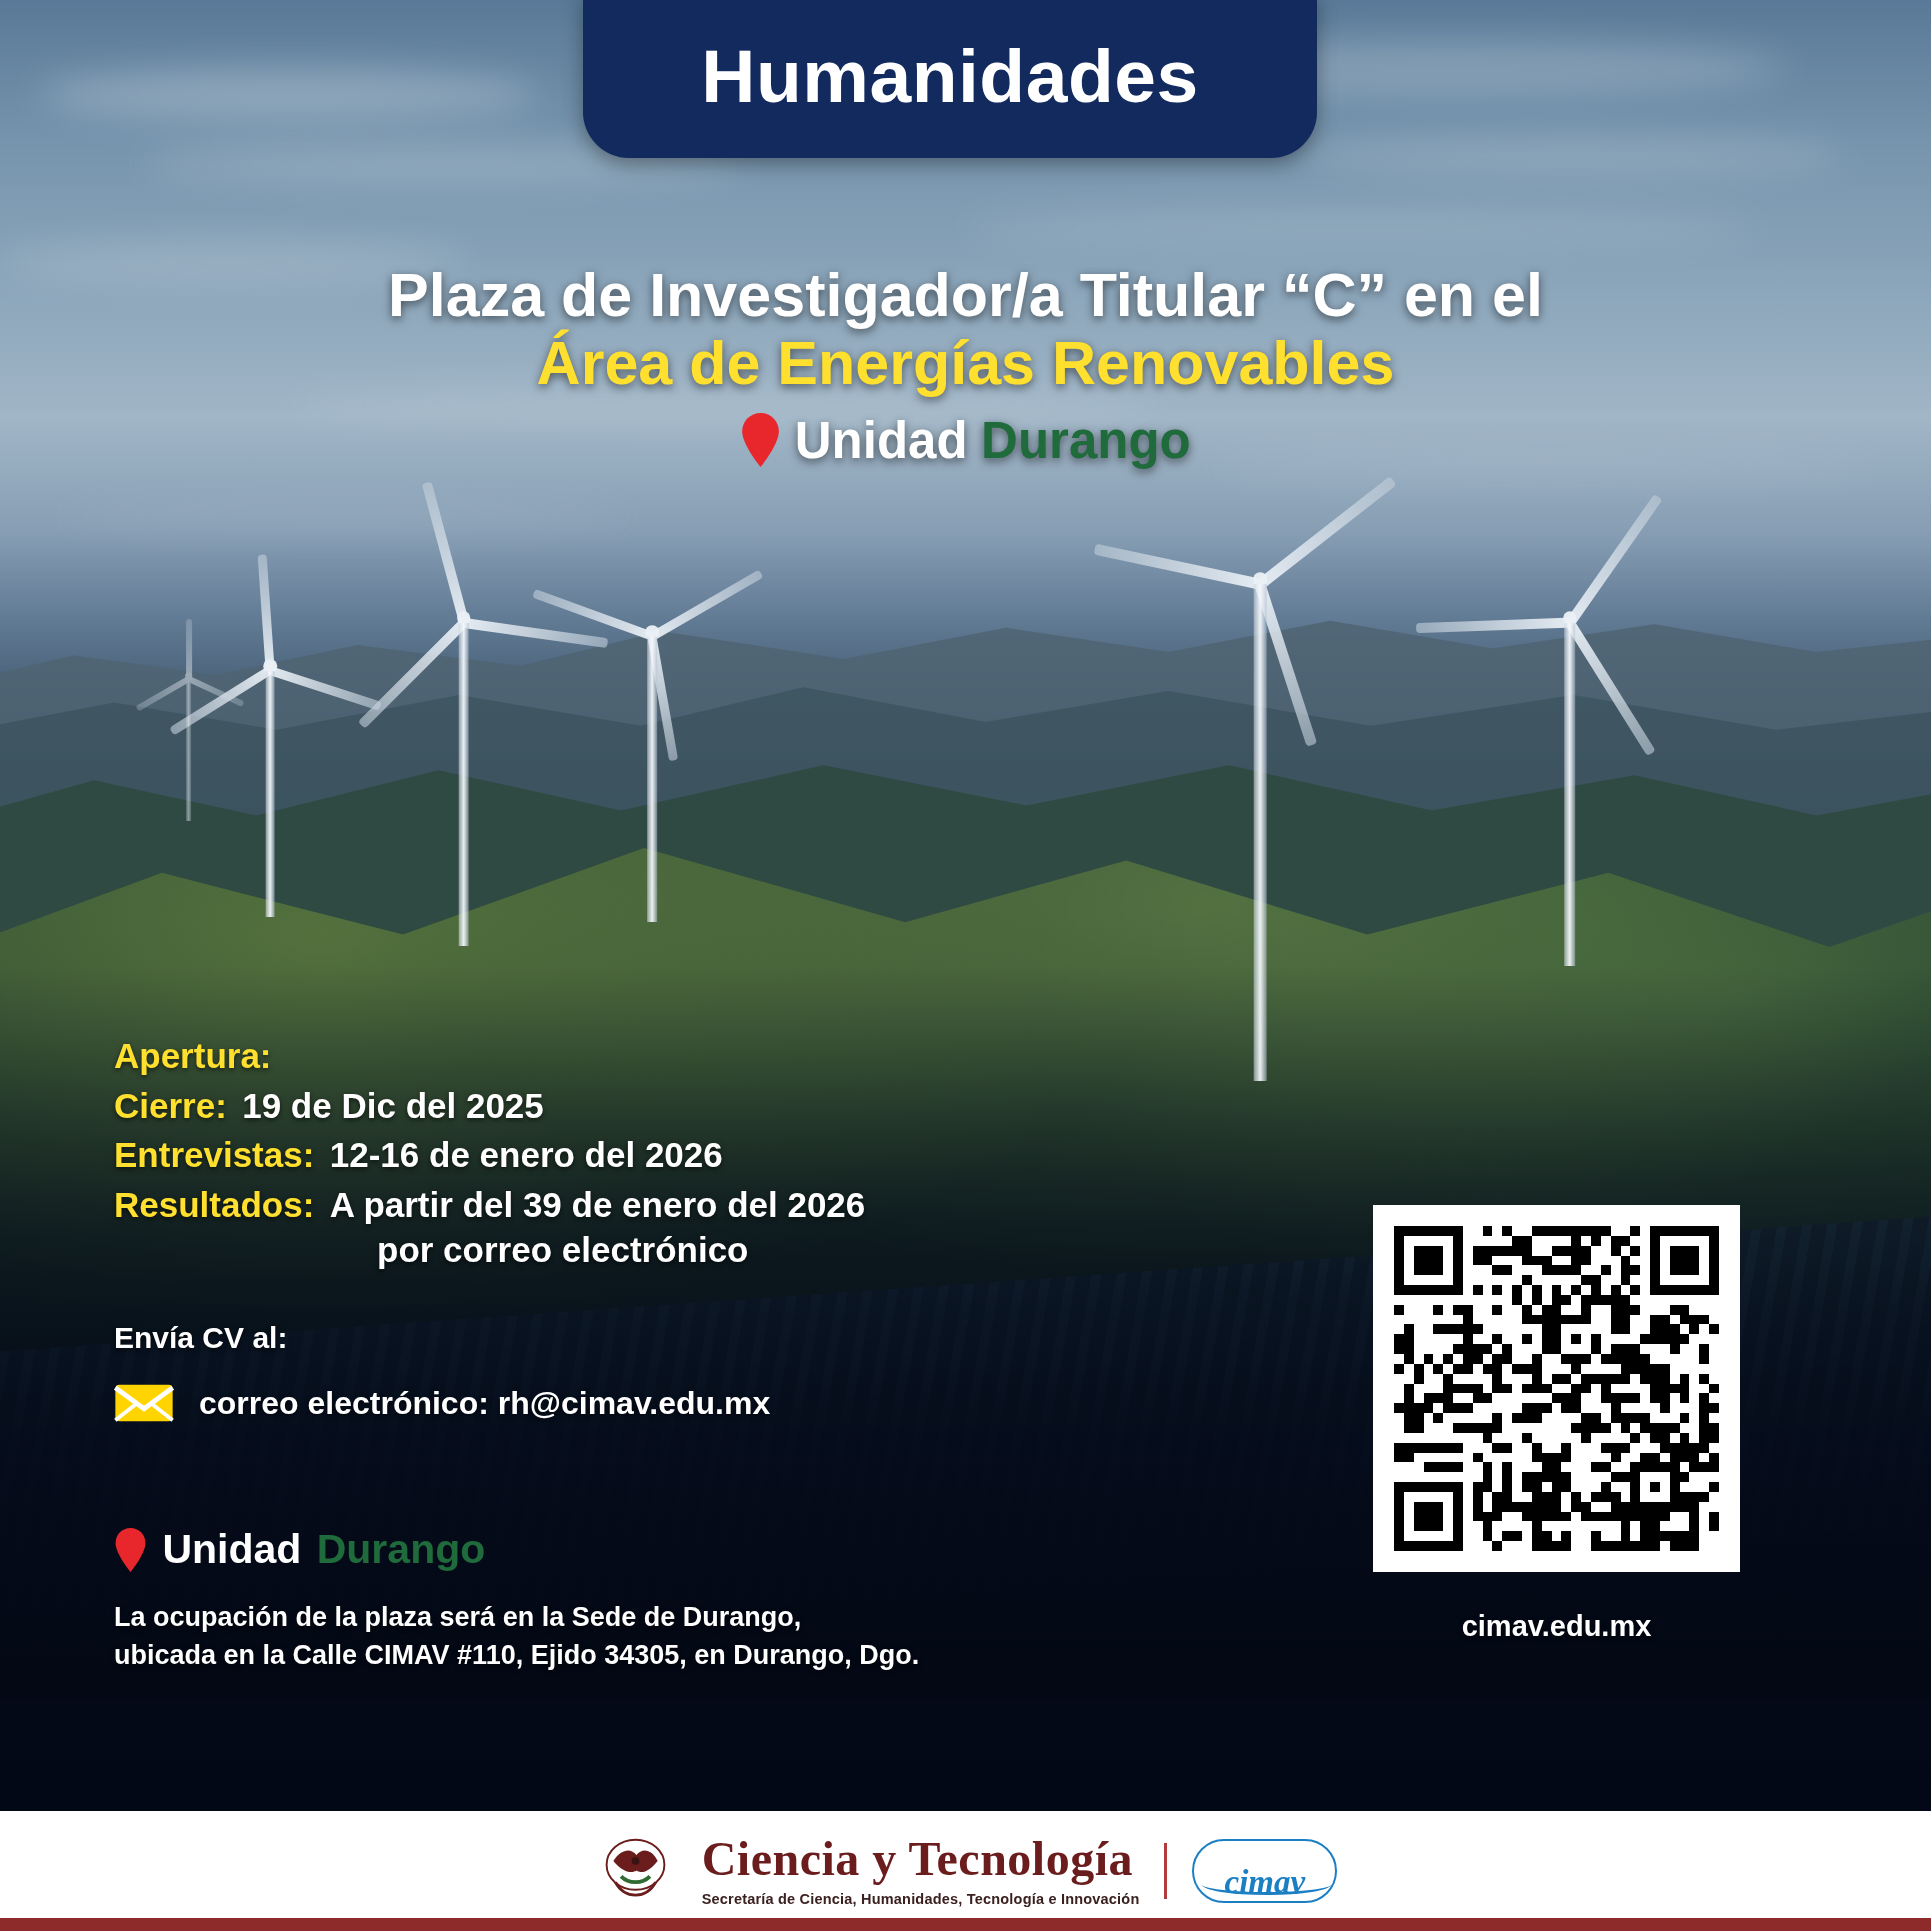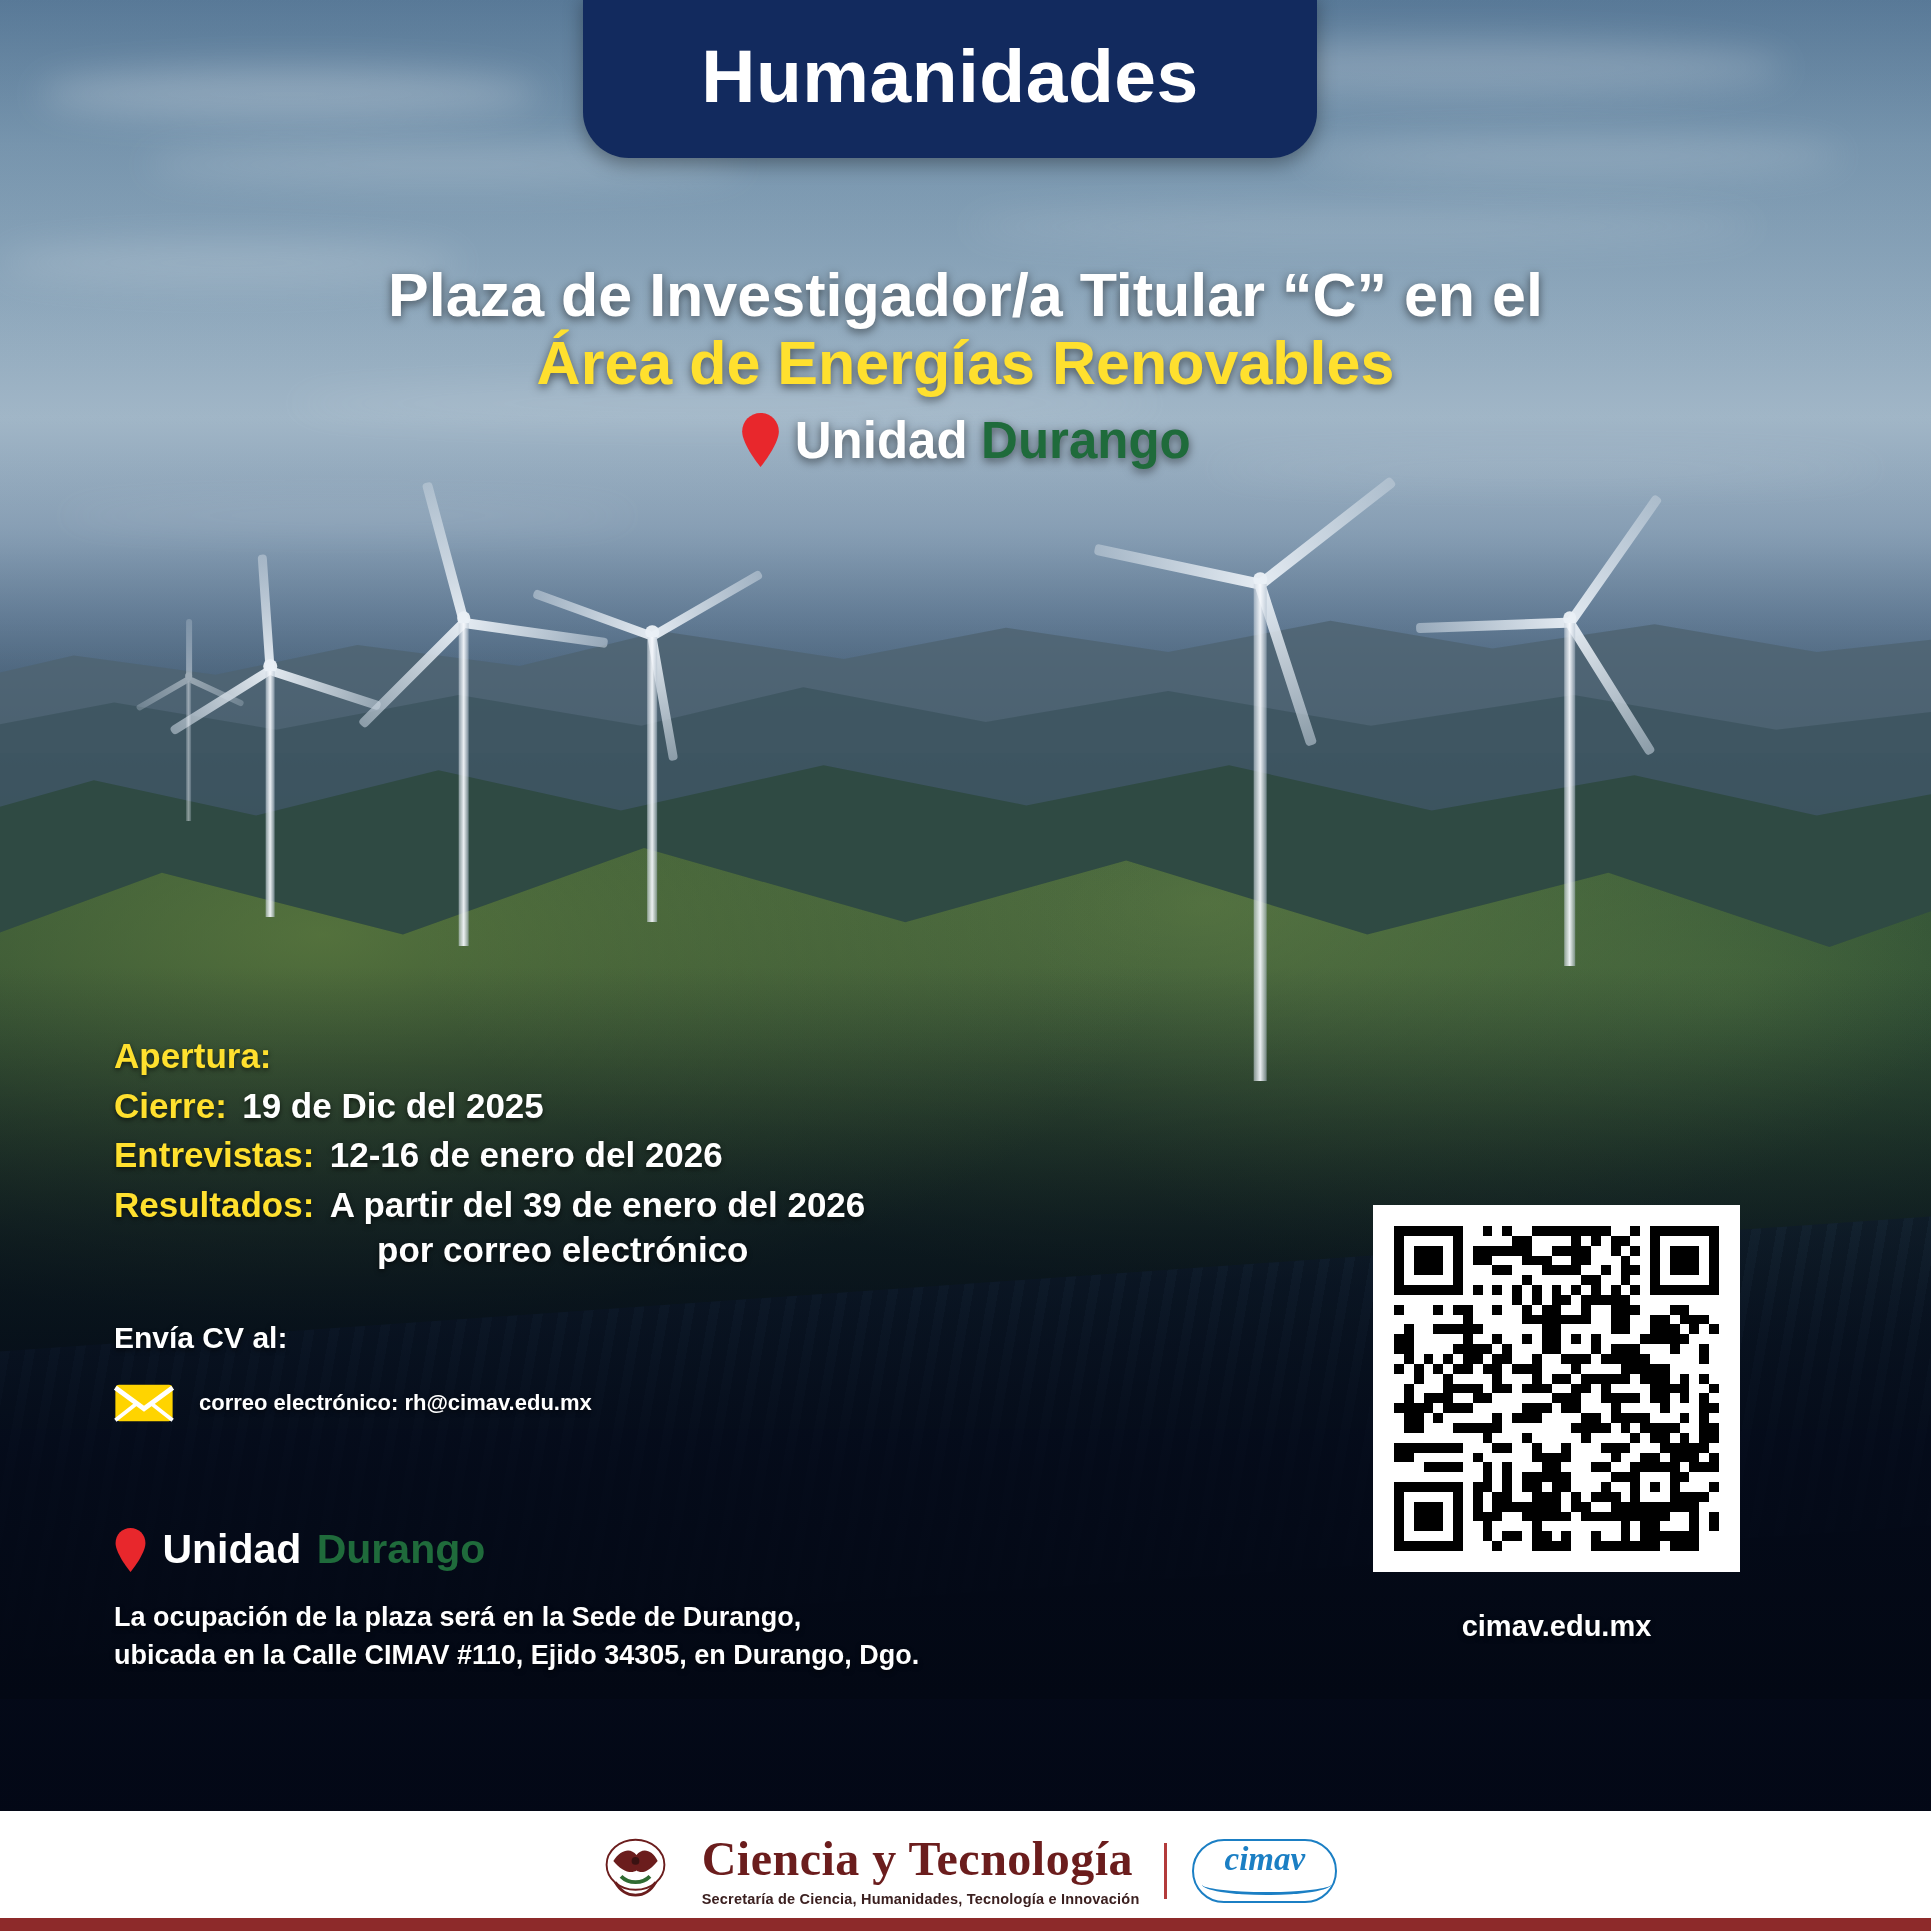--- a/index.html
+++ b/index.html
@@ -199,21 +199,21 @@
     text-shadow: 0 1.9px 5.8px rgba(0,0,0,0.6);
   }
   .cv-mail {
     margin-top: 27px;
     display: flex; align-items: center; gap: 25px;
   }
   .env {
     width: 60px; height: 42px; position: relative; flex: none;
   }
   .cv-mail-text {
-    color: #ffffff; font-size: 22px; font-weight: bold;
+    color: #ffffff; font-size: 32px; font-weight: bold;
     text-shadow: 0 1.9px 5.8px rgba(0,0,0,0.6);
   }
 
   
   .loc-block { position: absolute; left: 114px; top: 1526px; }
   .loc-head {
     display: flex; align-items: center; gap: 15.4px;
     font-size: 41px; font-weight: bold;
   }
   .loc-addr {
@@ -272,21 +272,21 @@
   .brand-sub {
     margin-top: 7.7px;
     font-size: 14.5px; font-weight: bold; color: #3b2020; letter-spacing: 0.2px;
   }
   .sep { width: 2.9px; height: 56px; background: #b33b3b; }
   .cimav {
     width: 145px; height: 64px;
     border-radius: 32px;
     background: #ffffff;
     border: 2.9px solid #1b7fc4;
-    display: flex; align-items: flex-start; justify-content: center;
+    display: flex; align-items: flex-end; justify-content: center;
     position: relative;
   }
   .cimav-txt {
     font-family: "Liberation Serif", serif;
     font-size: 33px; color: #1b7fc4; font-style: italic; font-weight: bold;
   }
   .cimav-swoosh {
     position: absolute; left: 7.7px; bottom: 5.8px; width: 129px; height: 21px;
     border-bottom: 3.9px solid #1b7fc4;
     border-radius: 0 0 60% 60%;

